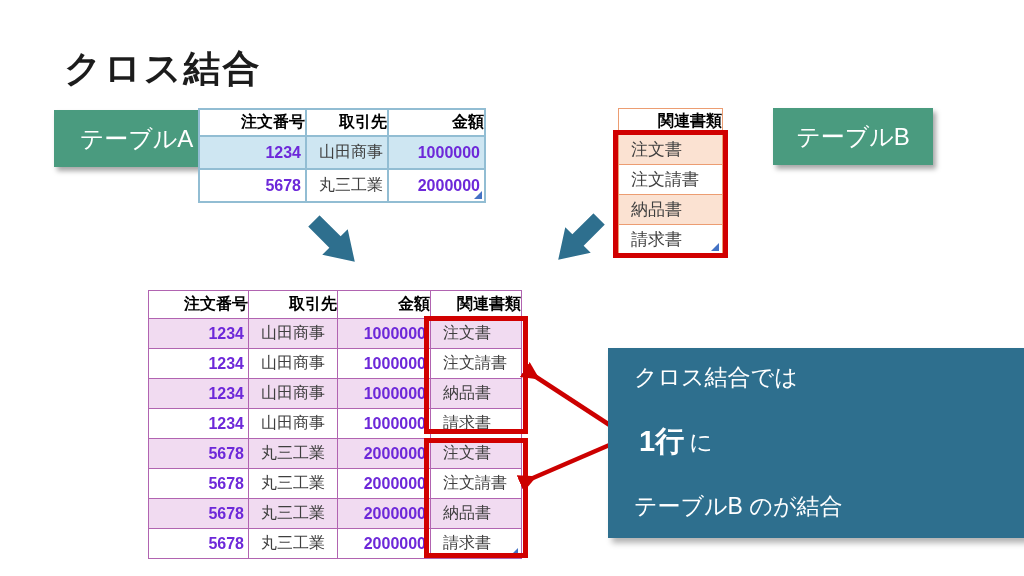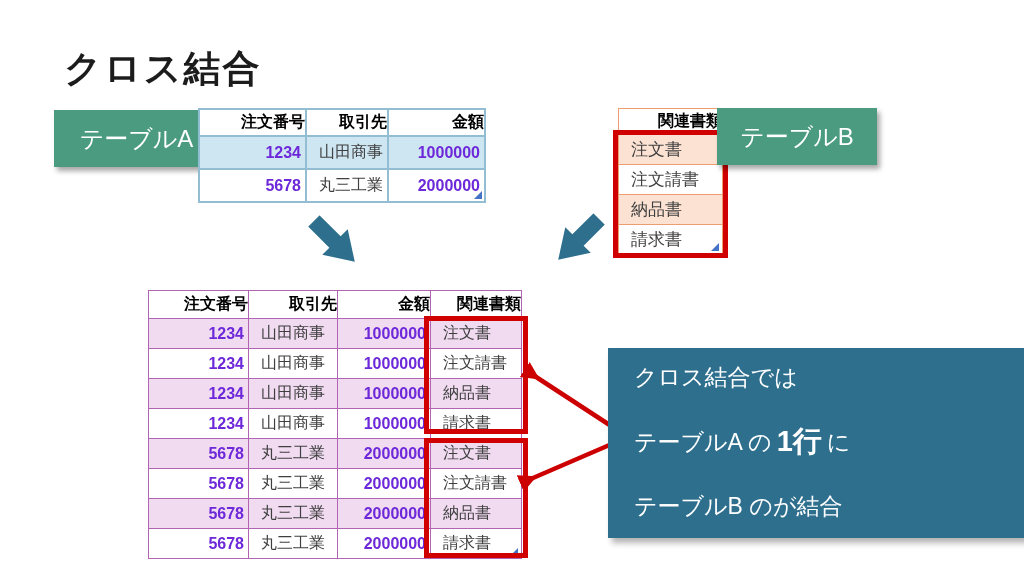--- a/index.html
+++ b/index.html
@@ -12,21 +12,21 @@
     position:absolute; left:64px; top:28px;
     font-size:37px; font-weight:600; color:#1c1c1c; letter-spacing:2px;margin-top:16px;
   }
   
   .glabel {
     position:absolute; background:#4A9B7F; color:#ffffff;
     display:flex; align-items:center; justify-content:center;
     font-size:24px; box-shadow:3px 4px 5px rgba(0,0,0,0.35);
   }
   #labelA { left:25px;  top:110px; width:165px; height:57px;margin-left:29px; }
-  #labelB { left:717px; top:108px; width:160px; height:57px; }
+  #labelB { left:773px; top:108px; width:160px; height:57px; }
 
   table { position:absolute; border-collapse:collapse; table-layout:fixed; background:#fff; }
   th, td { overflow:hidden; white-space:nowrap; font-size:16px; }
   th { font-weight:bold; color:#000; text-align:right; padding-left:4px; }
   td.num { text-align:right; padding-right:4px; color:#6d28d9;font-weight:bold; }
   td.txt { text-align:left;  padding-left:12px;  color:#3f3f3f; }
 
   
   #tblA { left:198px; top:108px; }
   #tblA th, #tblA td { border:2px solid #92BDD3; }
@@ -227,21 +227,20 @@
     </defs>
     <line x1="128" y1="87" x2="30" y2="23" stroke="#CC0000" stroke-width="4.5" marker-end="url(#rarrow)"></line>
     <line x1="128" y1="87" x2="26" y2="131" stroke="#CC0000" stroke-width="4.5" marker-end="url(#rarrow)"></line>
   </svg>
 
   <div id="callout">
     <div class="cline">
       <span>クロス結合では</span>
     </div>
     <div class="cline">
-      <span>テーブルA の </span>
         <span class="big">1行</span>
         <span> に</span>
     </div>
     <div class="cline">
       <span>テーブルB の </span>
         <span> が結合</span>
     </div>
   </div>
 
 </div>

